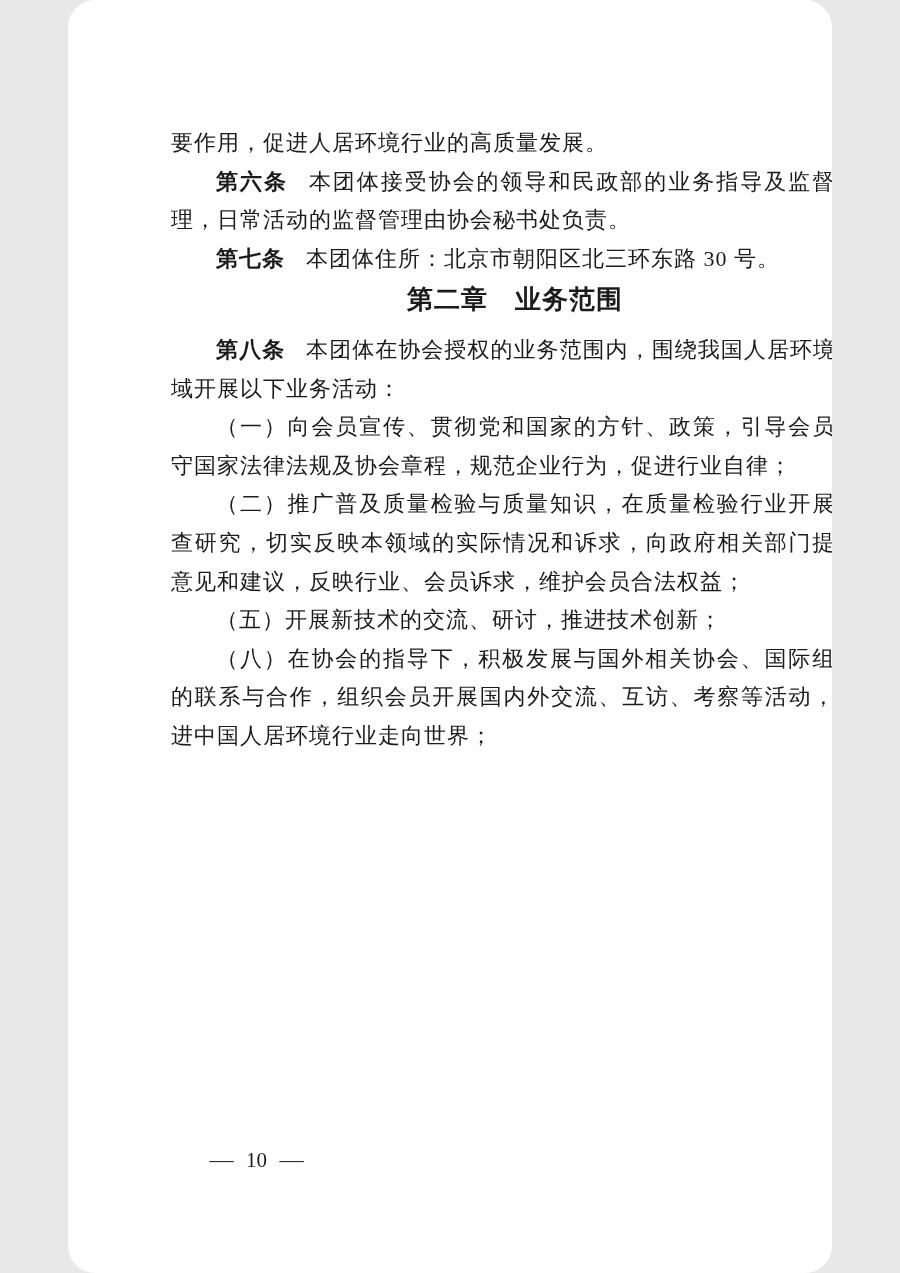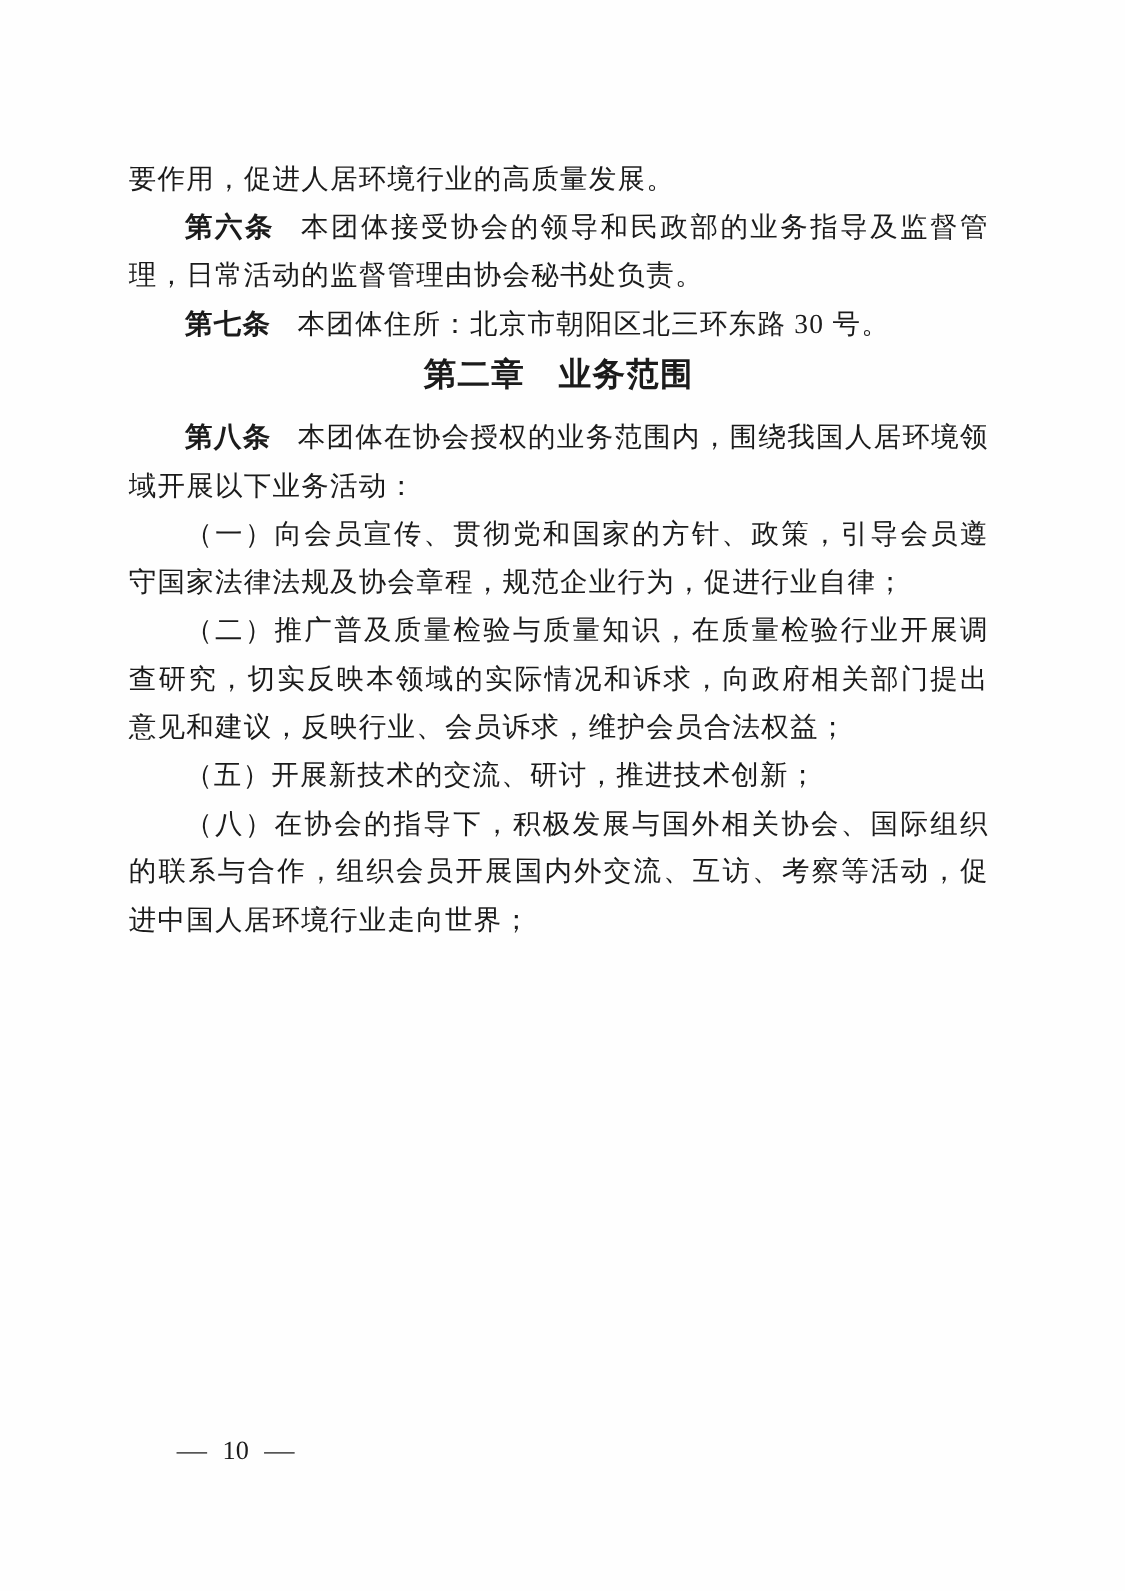--- a/index.html
+++ b/index.html
@@ -2,27 +2,28 @@
 <html><head>
 <meta charset="utf-8">
 <style>
   html, body {
     margin: 0;
     padding: 0;
     background: #e8e8e8;
   }
   .page {
     position: relative;
-    width: 900px;
+    width: 764px;
     height: 1273px;
     margin: 0 auto;
     background: #fefefe;
     color: #1b1b1b;
     font-family: "Liberation Serif", "DejaVu Serif", serif;
     overflow: hidden;
+    border-radius: 27px;
   }
   .content {
     position: absolute;
     left: 103px;
     top: 124px;
     width: 688px;
   }
   .para {
     margin: 0;
     font-size: 22px;

